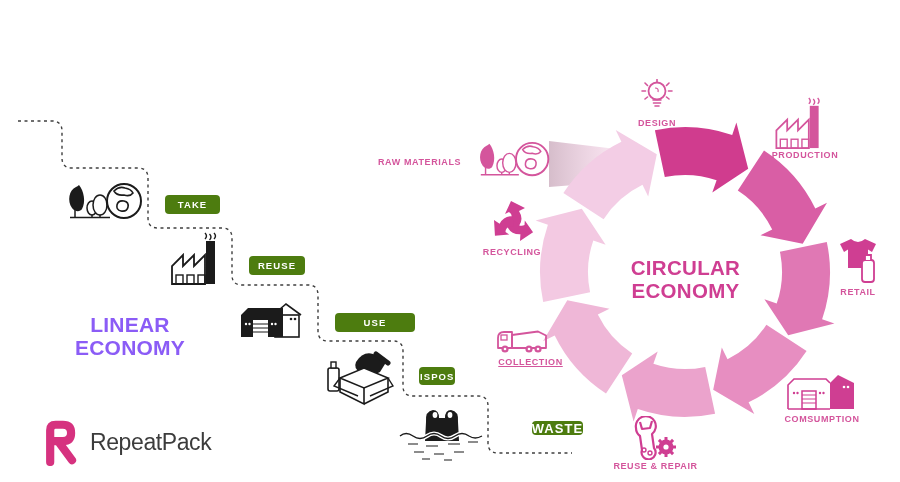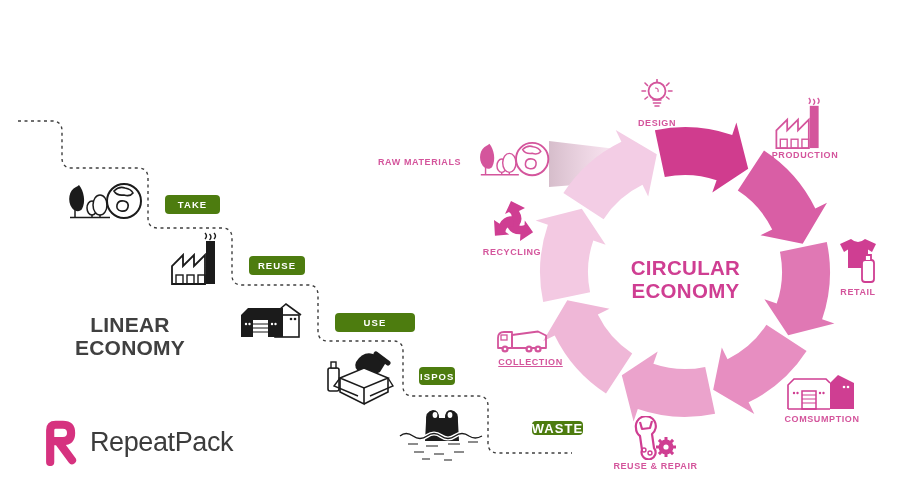--- a/index.html
+++ b/index.html
@@ -4,29 +4,29 @@
 <style>
   html,body{margin:0;padding:0;background:#fff;}
   .canvas{position:relative;width:900px;height:482px;background:#ffffff;overflow:hidden;
           font-family:"Liberation Sans",sans-serif;}
   .abs{position:absolute;}
   #base-svg{position:absolute;left:0;top:0;}
   
   .title{left:44px;top:6px;font-size:27px;font-weight:800;color:#1d1d1d;line-height:1.24;letter-spacing:-0.3px;white-space:nowrap;}
   .title .hl{color:#d8439a;}
   
-  .lin-heading{left:55px;top:314px;width:150px;text-align:center;font-size:21px;font-weight:800;color:#404040;line-height:1.08;letter-spacing:0.2px;}
+  .lin-heading{left:55px;top:314px;width:150px;text-align:center;font-size:21px;font-weight:800;color:#8b5cf6;line-height:1.08;letter-spacing:0.2px;}
   .step-label{background:#4d7c0f;color:#ffffff;border-radius:4px;font-size:9.5px;font-weight:600;
               letter-spacing:1.1px;display:flex;align-items:center;justify-content:center;margin-left:16px;}
   
   .circ-heading{left:598px;top:257px;width:175px;text-align:center;font-size:20.5px;font-weight:800;color:#cf3e92;line-height:1.12;letter-spacing:0.3px;}
   .stage-label{color:#d4559c;font-size:9px;font-weight:600;letter-spacing:0.6px;text-align:center;white-space:nowrap;}
   
   .logo{left:42px;top:418px;display:flex;align-items:center;gap:8px;}
-  .logo-text{font-size:27px;font-weight:500;color:#3c3c3c;letter-spacing:-0.4px;}
+  .logo-text{font-size:23px;font-weight:500;color:#3c3c3c;letter-spacing:-0.4px;}
   .ink{color:#1b1b1b;}
   .pink{color:#d4559c;}
   .icon-box svg{display:block;width:100%;height:100%;}
 </style>
 </head>
 <body>
 
 <div class="canvas">
 
   <svg id="base-svg" width="900" height="482" viewBox="0 0 900 482">

